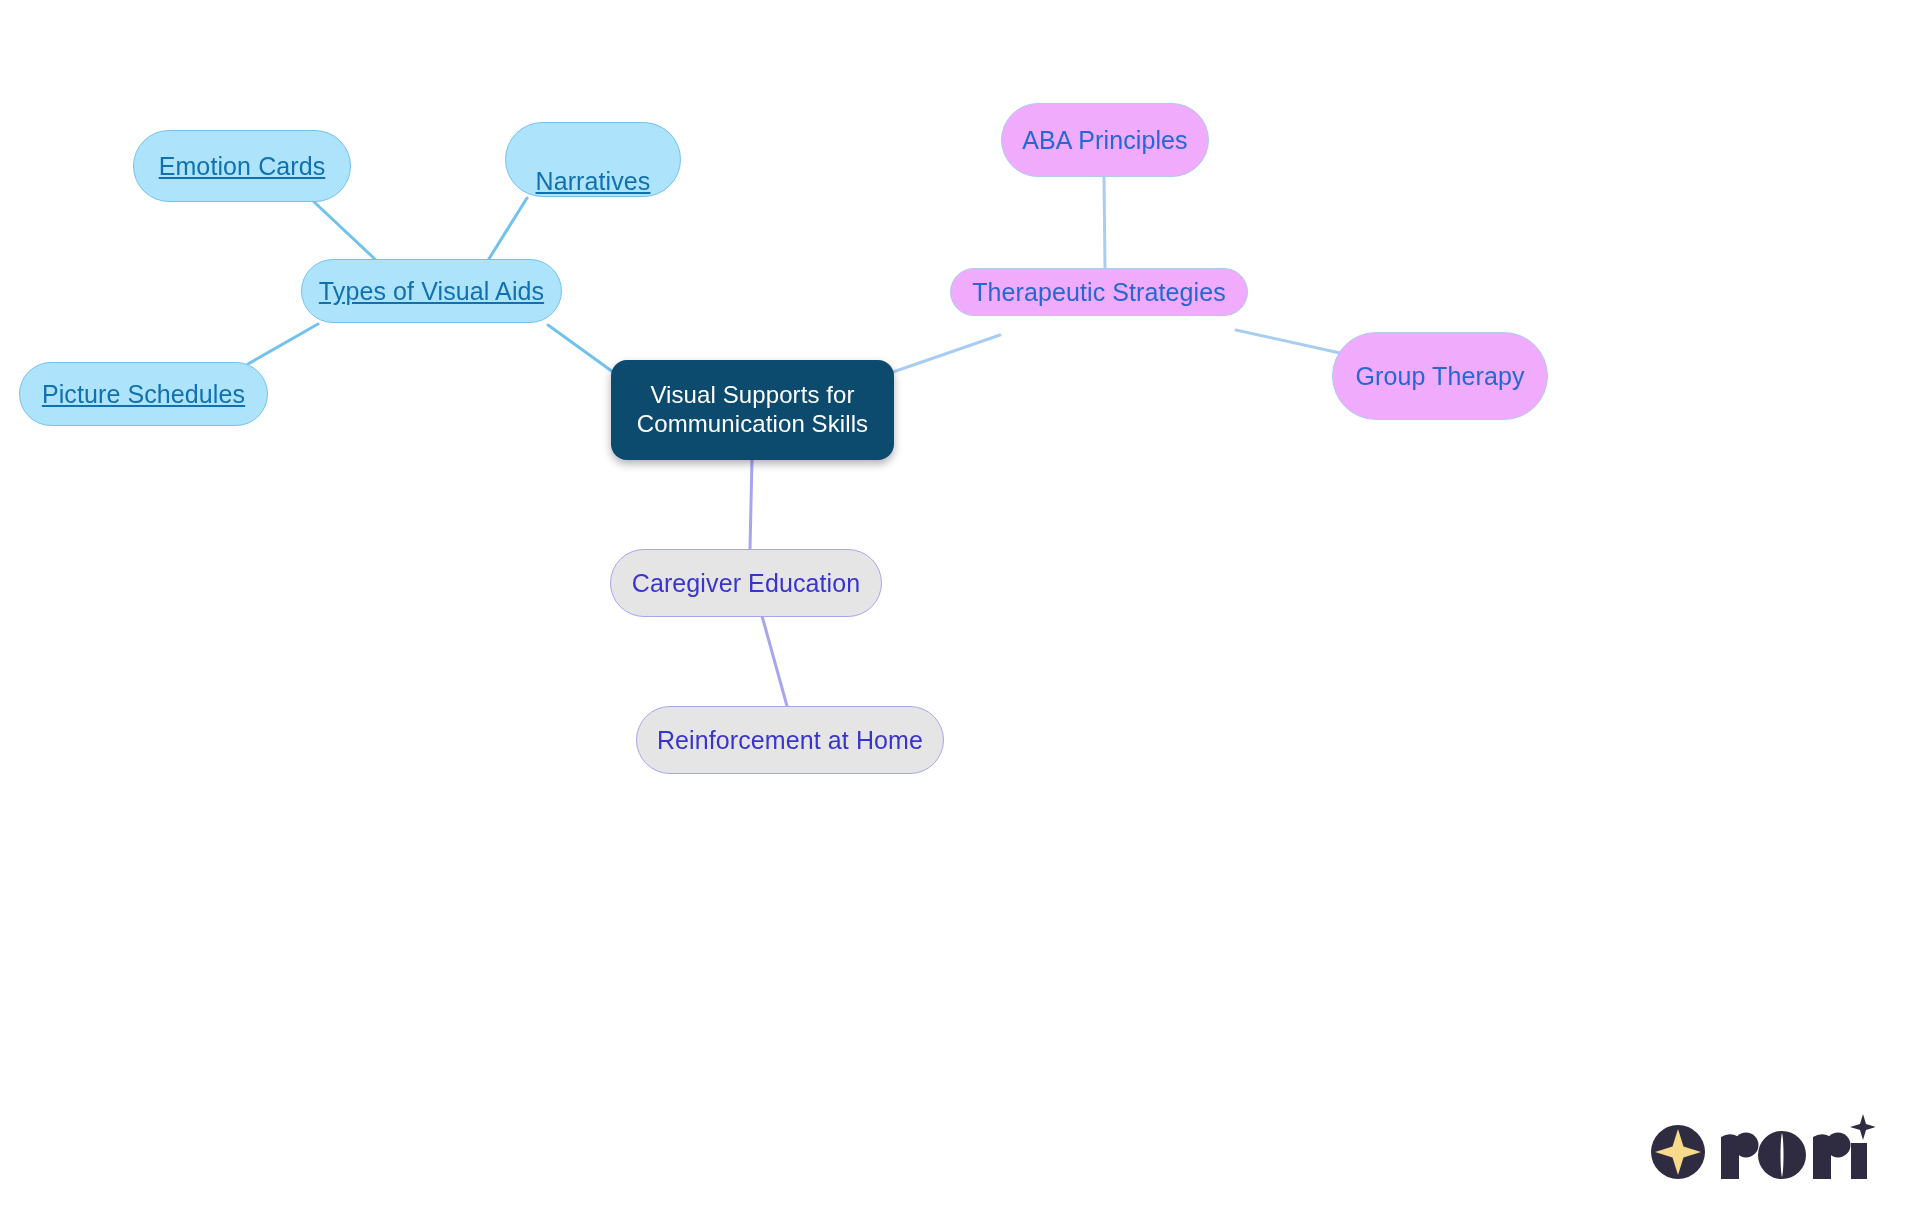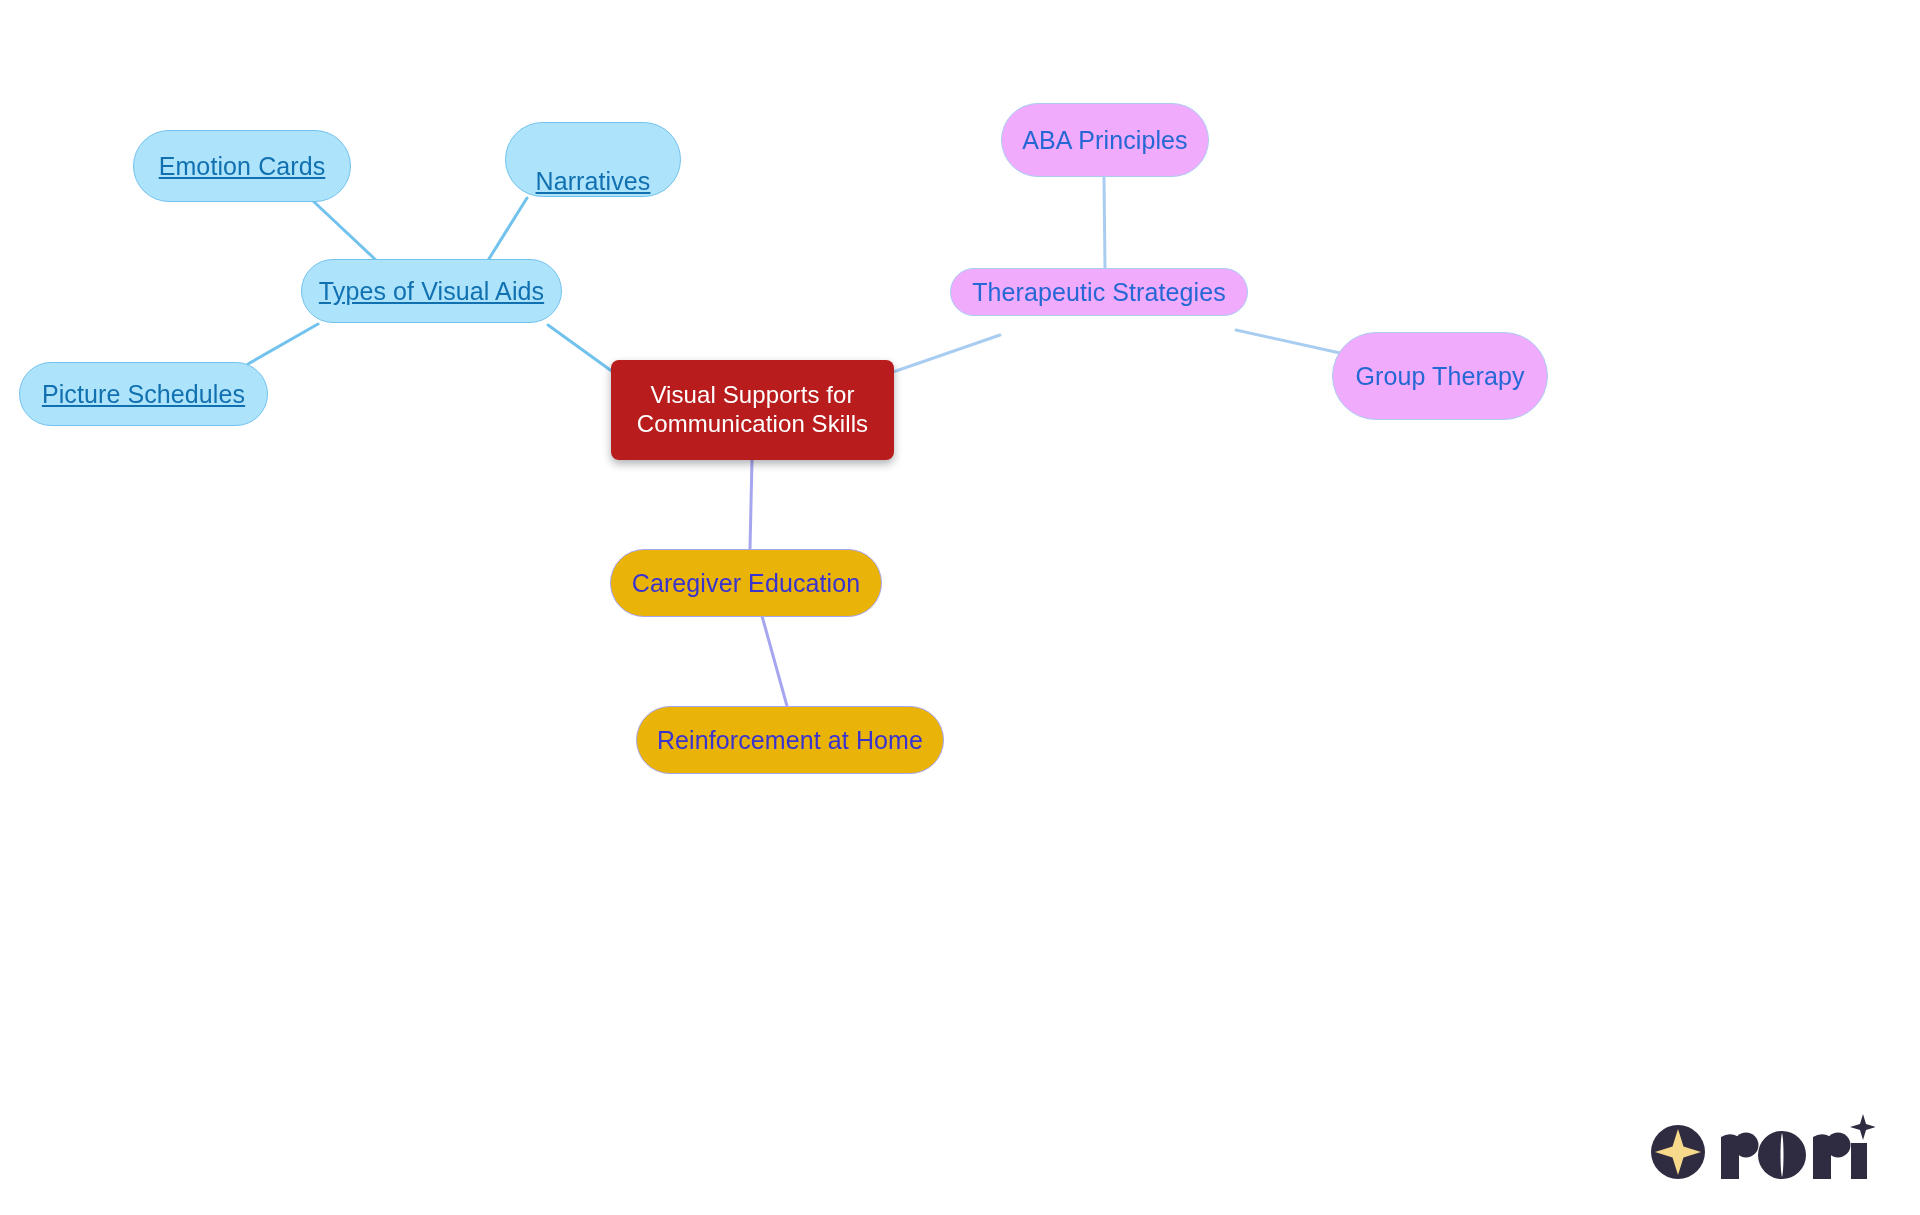--- a/index.html
+++ b/index.html
@@ -32,43 +32,43 @@
     display: flex;
     align-items: center;
     justify-content: center;
     text-align: center;
     border-radius: 999px;
     line-height: 1.2;
     white-space: pre-line;
     letter-spacing: 0.1px;
   }
   .node-root {
-    background: #b91c1c;
+    background: #0c4a6e;
     color: #ffffff;
     border: none;
-    border-radius: 8px;
+    border-radius: 16px;
     font-size: 24px;
     box-shadow: 0 4px 9px rgba(12, 16, 28, 0.32);
     padding: 12px 18px;
   }
   .node-blue-a {
     background: #ade3fb;
     border: 1.6px solid #72c2ee;
     color: #1170b0;
     font-size: 25px;
     text-decoration: underline;
   }
   .node-blue-b {
     background: #f0abfc;
     border: 1.6px solid #a9cdf1;
     color: #2567d4;
     font-size: 25px;
   }
   .node-purple {
-    background: #eab308;
+    background: #e5e5e5;
     border: 1.6px solid #a6a6f0;
     color: #3a34cf;
     font-size: 25px;
   }
   
   #logo {
     position: absolute;
     left: 1645px;
     top: 1112px;
     width: 230px;

